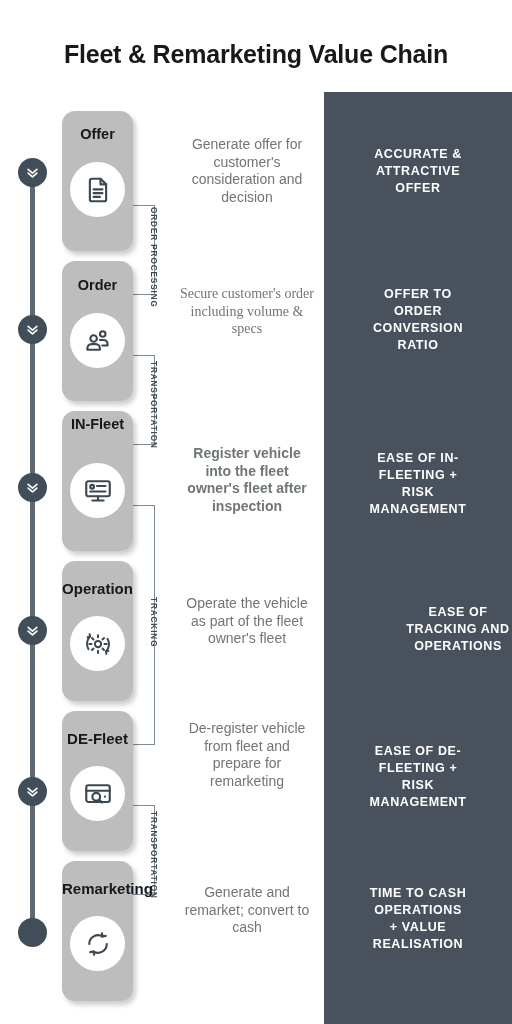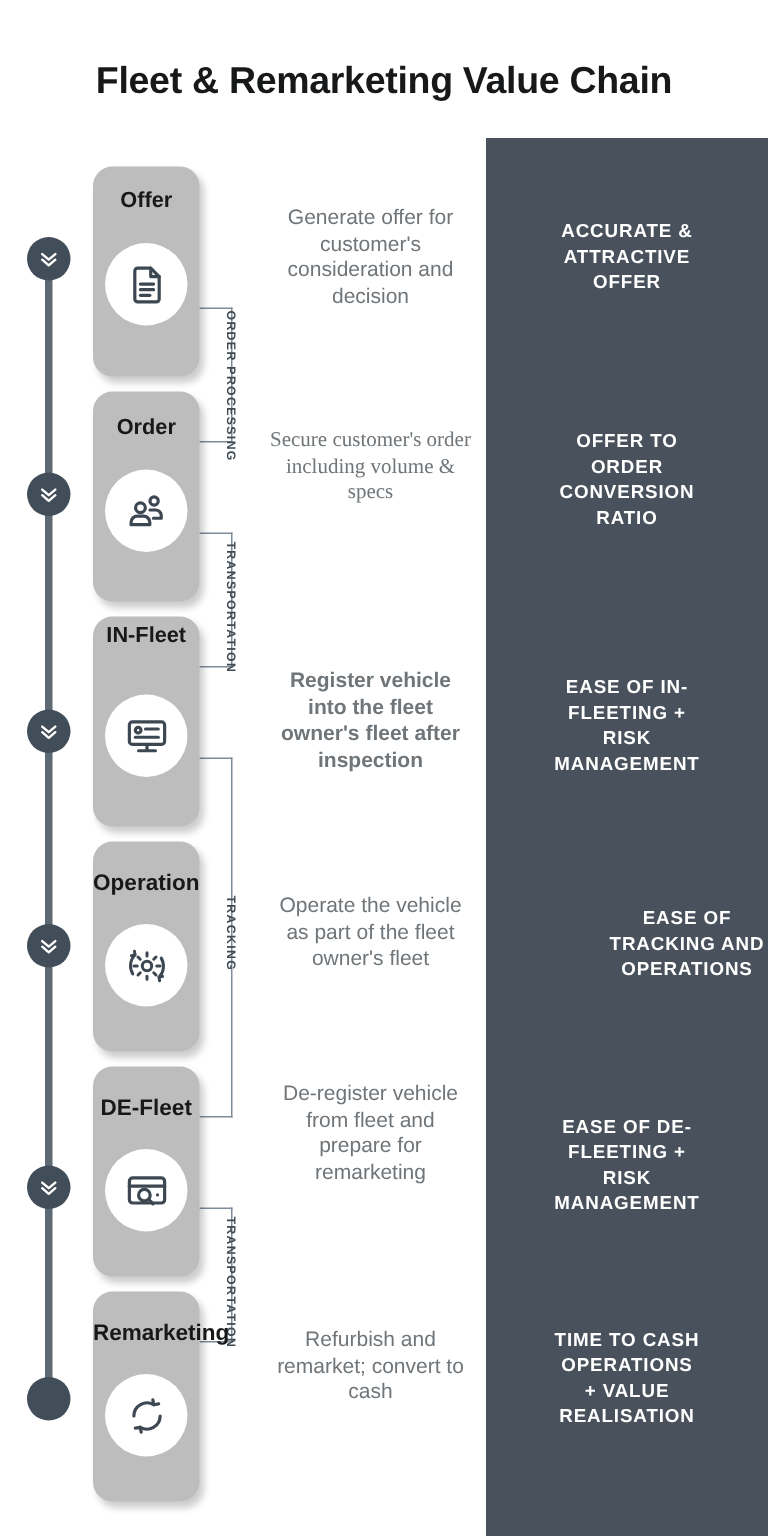--- a/index.html
+++ b/index.html
@@ -236,21 +236,21 @@
       <div class="stage-icon-badge" style="top: 916px; left: 70px;">
         <span>
           <svg width="30" height="30" viewBox="0 0 24 24" fill="none" stroke="#3c4752" stroke-width="1.7" stroke-linecap="round" stroke-linejoin="round">
             <path d="M19 12a7 7 0 0 1-10.6 6"></path>
             <path d="M5 12a7 7 0 0 1 10.6-6"></path>
             <path d="M8.4 18l-2.6.5M8.4 18l.5 2.6"></path>
             <path d="M15.6 6l2.6-.5M15.6 6l-.5-2.6"></path>
           </svg>
         </span>
       </div>
-      <div class="stage-desc" style="top: 884px;">Refurbish and remarket; convert to cash</div>
+      <div class="stage-desc" style="top: 884px;">Generate and remarket; convert to cash</div>
     </div>
   <div id="metrics-layer">
       <div class="metric" style="top: 146px; left: 324px;">ACCURATE &amp;
 ATTRACTIVE
 OFFER</div>
       <div class="metric" style="top: 286px; left: 324px;">OFFER TO
 ORDER
 CONVERSION
 RATIO</div>
       <div class="metric" style="top: 450px; left: 324px;">EASE OF IN-

